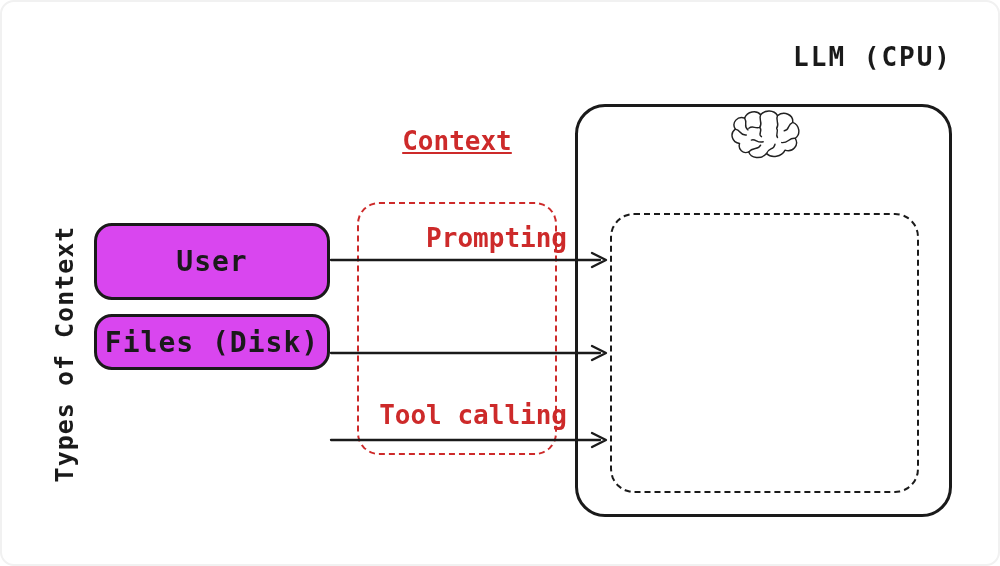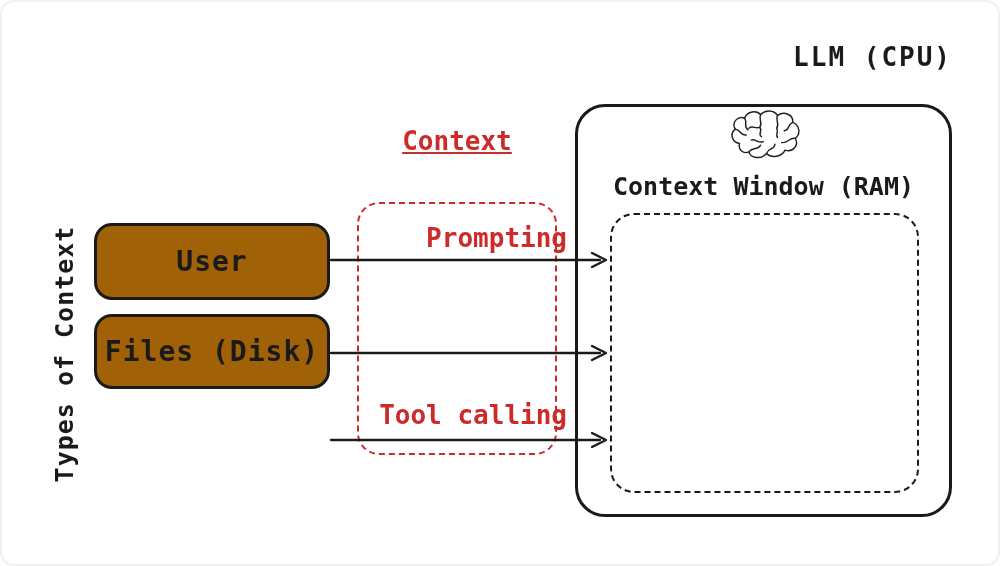--- a/index.html
+++ b/index.html
@@ -13,25 +13,25 @@
   .abs { position:absolute; box-sizing:border-box; }
 
   
   .vlabel {
     left:-70px; top:337px; width:266px; height:30px;
     transform:rotate(-90deg); text-align:center;
     font-size:25px; letter-spacing:1px; white-space:nowrap;
   }
   .src-box {
     left:92px; width:236px; border:3px solid var(--ink); border-radius:18px;
-    background:#a16207; display:flex; align-items:center; justify-content:center;
+    background:#d946ef; display:flex; align-items:center; justify-content:center;
     font-size:28px; letter-spacing:1px;
   }
   #src-user  { top:221px; height:77px; }
-  #src-files { top:312px; height:75px; }
+  #src-files { top:312px; height:56px; }
   #src-tools { top:402px; height:75px; }
 
   
   .ce-title {
     left:345px; width:220px; top:122px; text-align:center;
     color:var(--accent); font-size:26px; line-height:34px;text-decoration:underline;
   }
   .ce-box {
     left:355px; top:200px; width:200px; height:253px;
     border:2px dashed var(--accent); border-radius:22px;
@@ -98,21 +98,20 @@
     <path d="M22,12 C26,18 20,22 26,26"></path>
     <path d="M11,25 C18,26 16,33 24,32"></path>
     <path d="M79,17 C72,20 76,26 69,27"></path>
     <path d="M82,36 C74,35 74,42 66,41"></path>
     <path d="M27,52 C32,46 38,50 41,44"></path>
     <path d="M48,54 C50,47 57,50 58,43"></path>
     <path d="M30,38 C35,36 37,42 44,40"></path>
     <path d="M40,23 C34,25 32,20 27,24"></path>
   </svg>
 
-  <div class="abs cw-label">Context Window (RAM)</div>
   <div class="abs cw-box"></div>
 
   <svg class="abs arrows" width="1000" height="566" viewBox="0 0 1000 566" fill="none" stroke="#1a1a1a" stroke-width="2.3" stroke-linecap="round" stroke-linejoin="round">
     <g>
       <line x1="329" y1="258" x2="598" y2="258"></line>
       <path d="M590,251 L604,258 L590,265"></path>
     </g>
     <g>
       <line x1="329" y1="351" x2="598" y2="351"></line>
       <path d="M590,344 L604,351 L590,358"></path>

